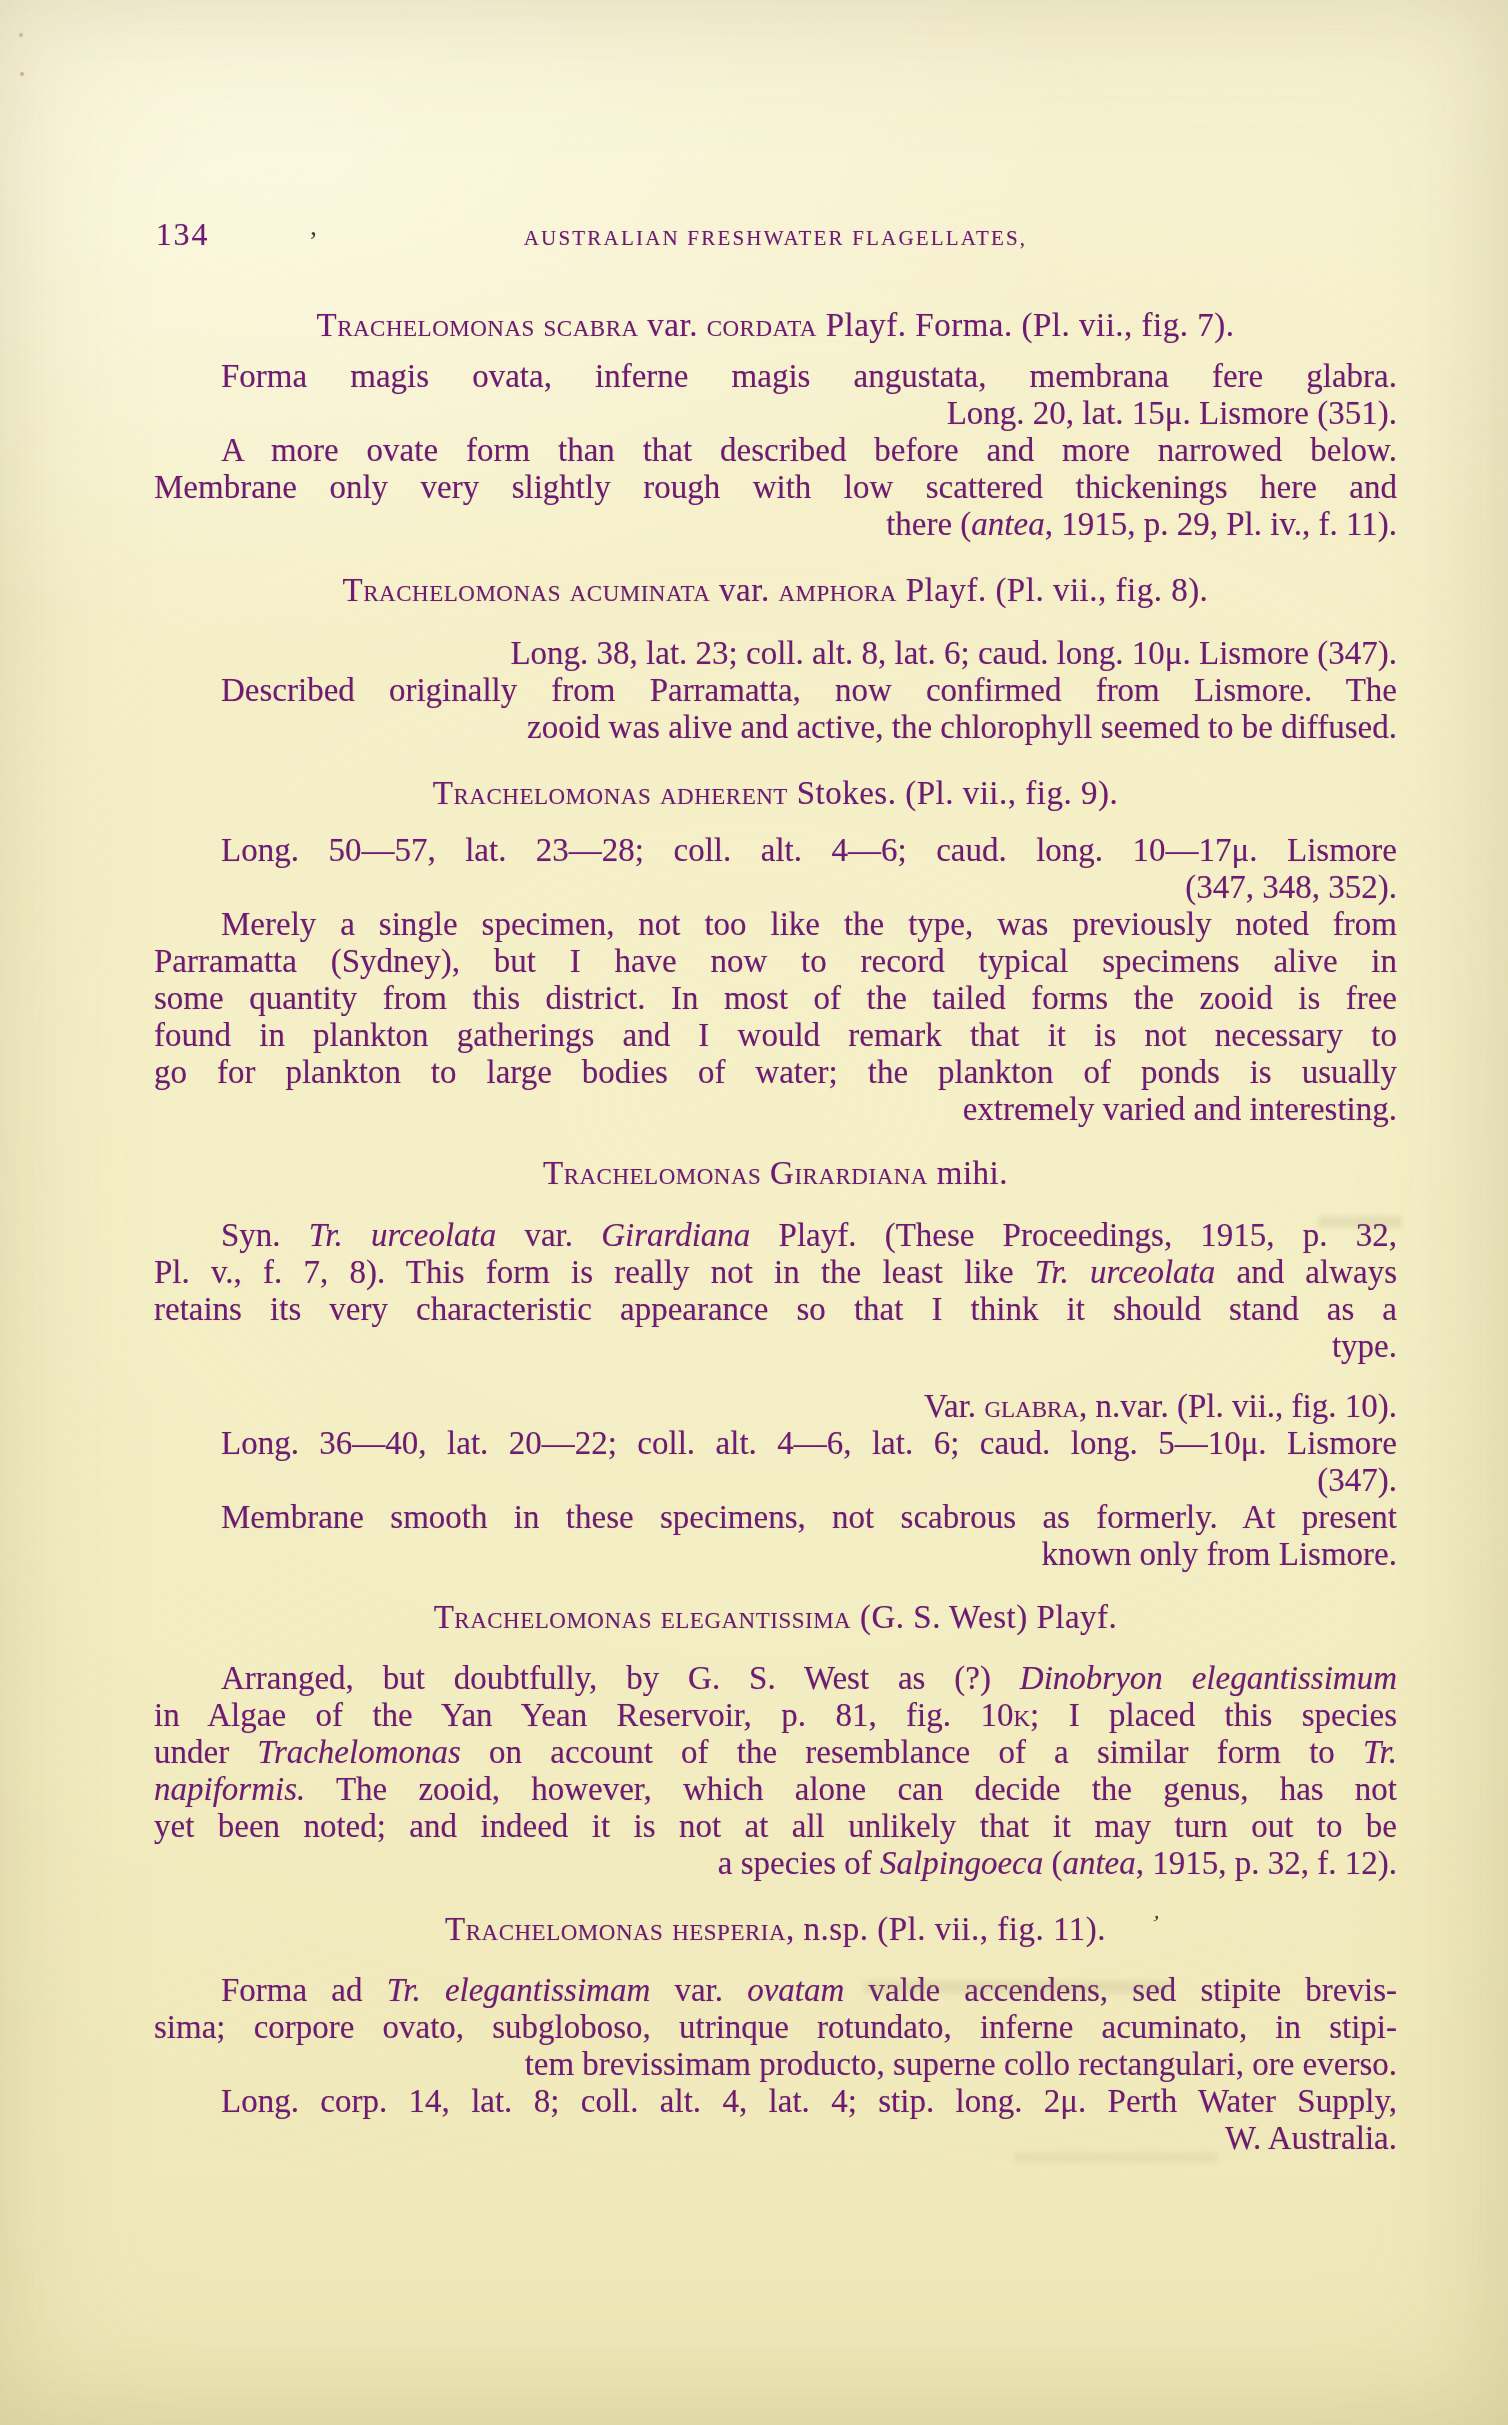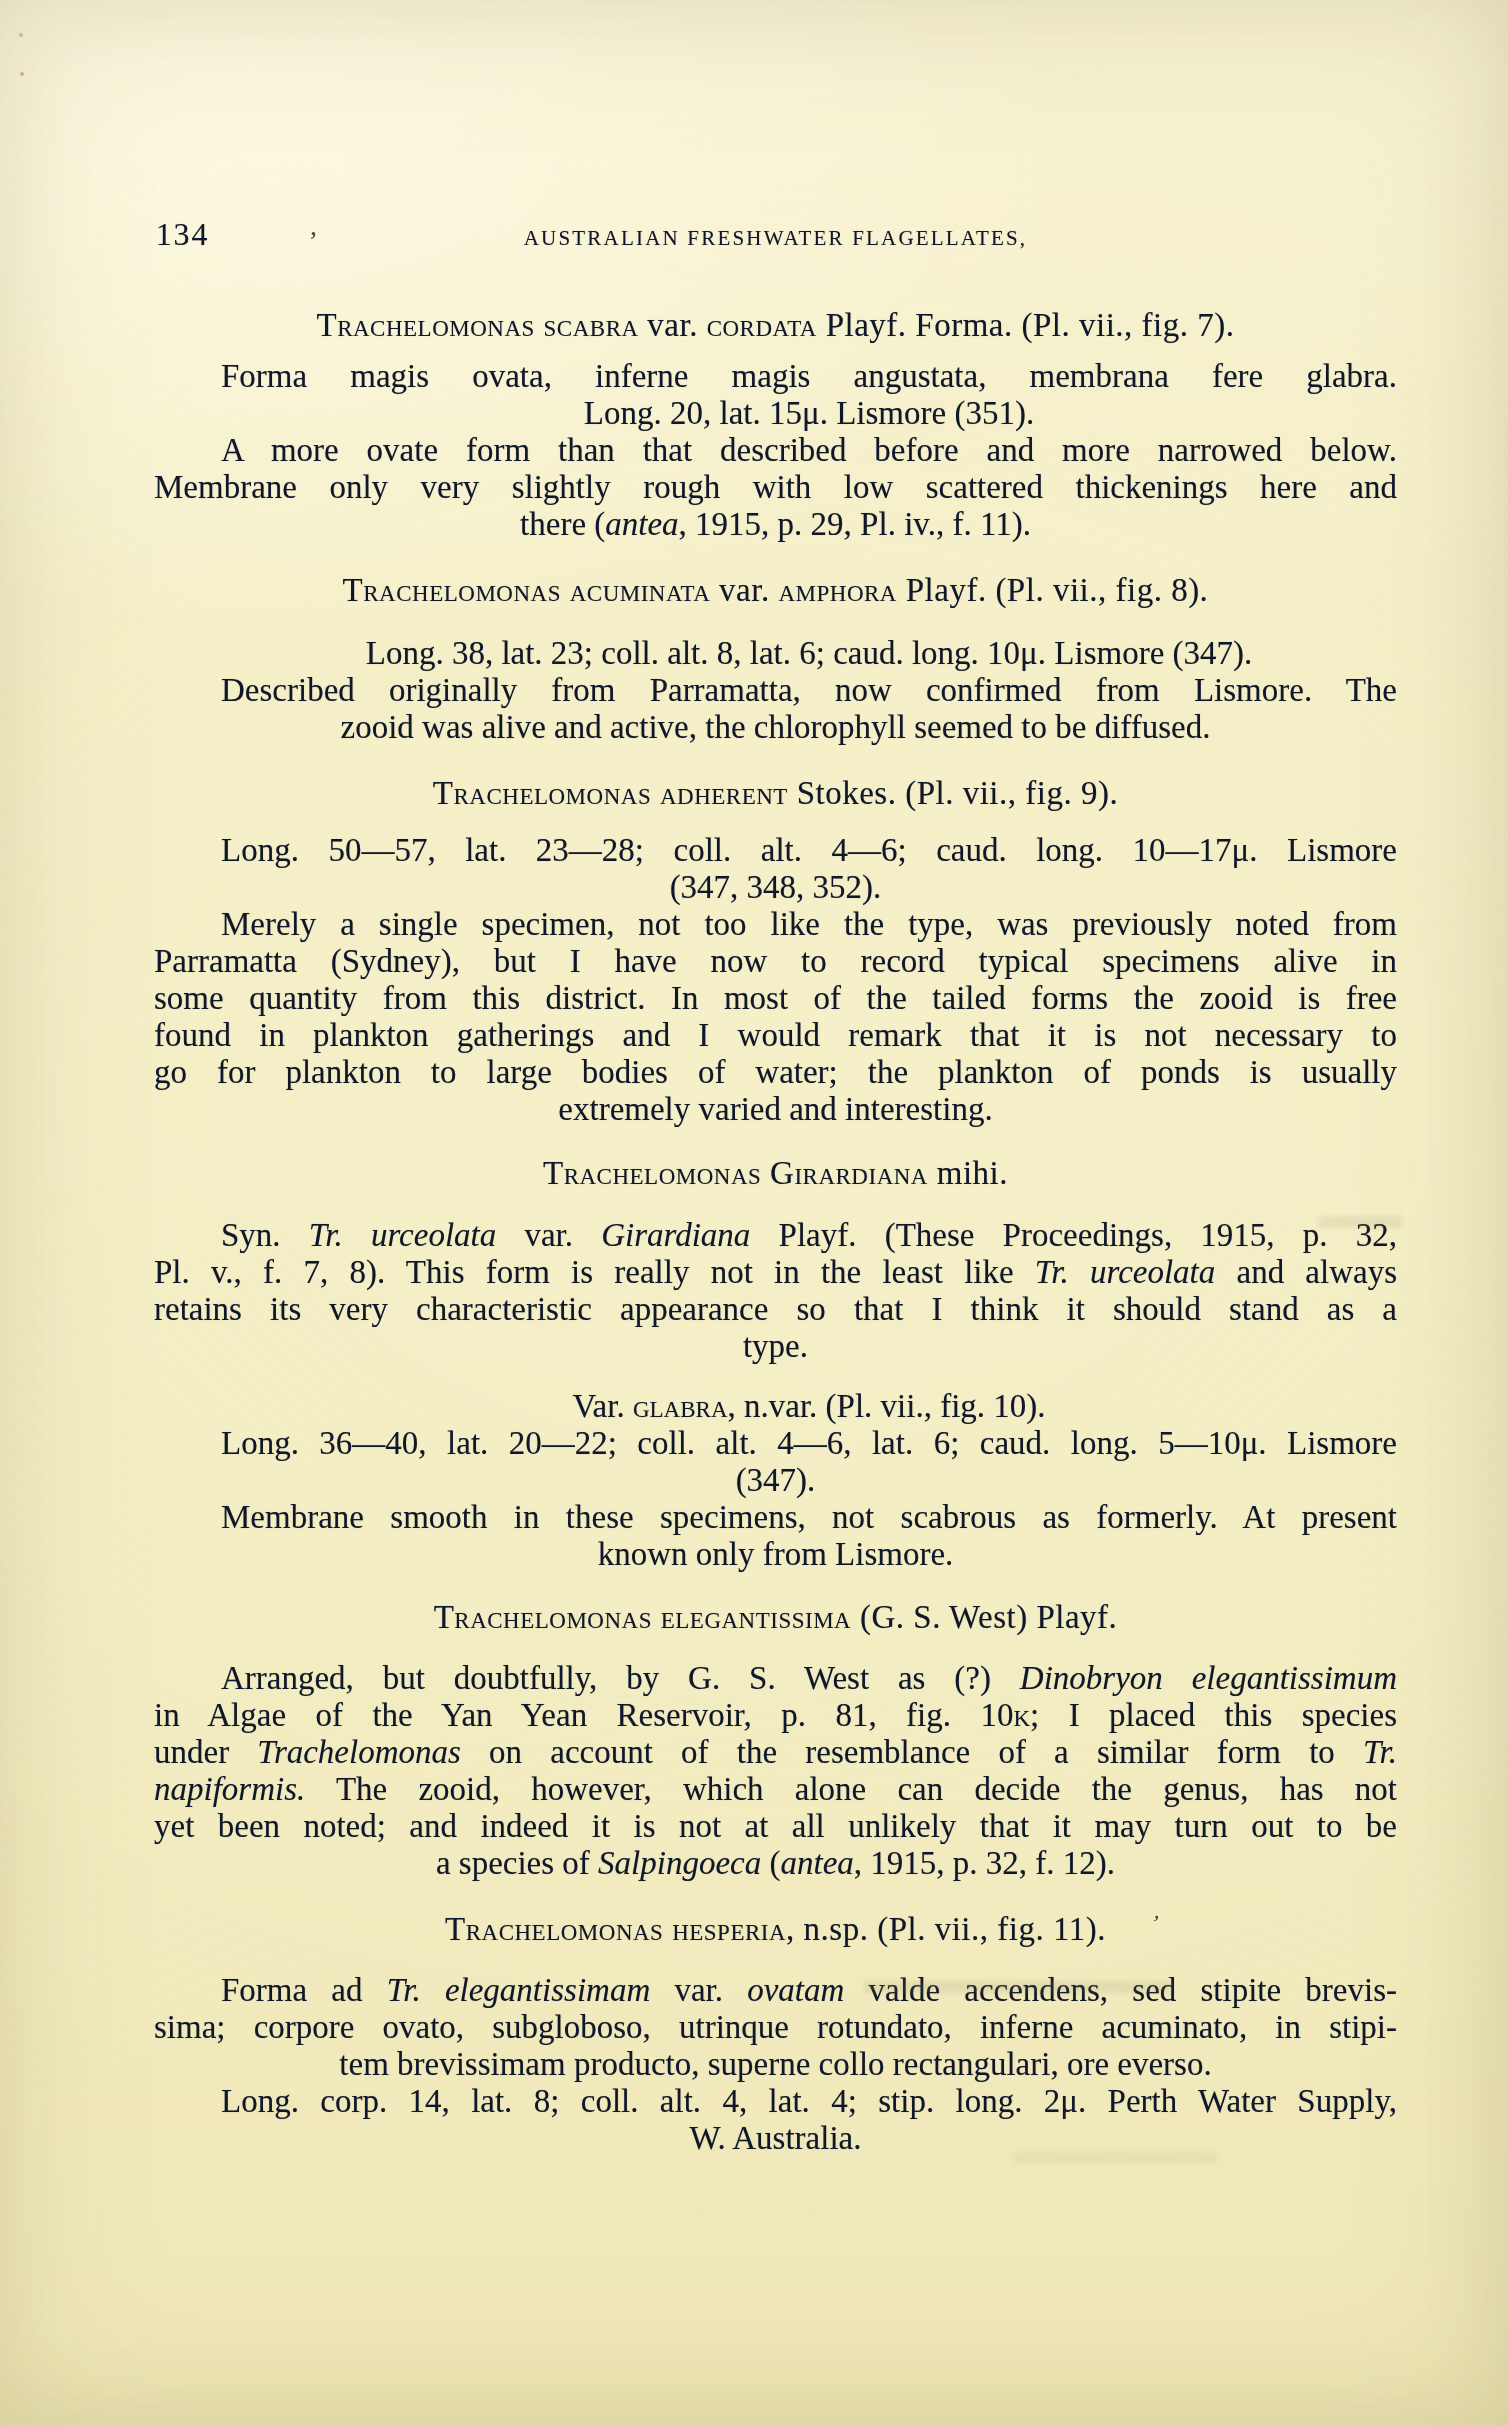--- a/index.html
+++ b/index.html
@@ -8,29 +8,29 @@
     background:
       radial-gradient(1322px 793px at 18% 6%, rgba(255,253,235,.6), rgba(255,253,235,0) 62%),
       radial-gradient(1939px 1410px at 50% 45%, rgba(250,245,210,.35), rgba(250,245,210,0) 80%),
       linear-gradient(180deg,#f7f2d2 0%,#f4eec6 28%,#f2ecc1 62%,#efe7b7 100%);
   }
   body::after{
     content:"";position:absolute;inset:0;pointer-events:none;
     box-shadow:inset 0 0 167px rgba(125,112,62,.14), inset -12.3px -8.8px 79px rgba(120,105,55,.10);
   }
   .textcol{
-    position:absolute;left:154px;top:0;width:1243px;color:#0f172a;
+    position:absolute;left:154px;top:0;width:1243px;color:#701a75;
     font-family:"Liberation Serif","DejaVu Serif",serif;
     font-size:33px;line-height:37px;
     text-shadow:0 0 0.9px rgba(58,51,41,.38);
   }
   .header{position:relative;margin-top:214px;height:37px;}
   .pagenum{position:absolute;left:1.8px;top:1.8px;font-size:32px;letter-spacing:1.8px;}
   .runtitle{display:block;text-align:center;font-size:21px;letter-spacing:2.2px;padding-top:6.2px;}
-  .ln{height:37px;overflow:hidden;text-align:center;}
+  .ln{height:37px;overflow:hidden;text-align:right;}
   .j{text-align:justify;text-align-last:justify;}
   .ind{text-indent:67px;}
   .hd{text-align-last:center;letter-spacing:0.5px;}
   .sc{font-variant:small-caps;}
   .it{font-style:italic;}
   .h1m{margin:56px 0 14px}
   .h2m{margin:29px 0 25.6px}
   .h3m{margin:29px 0 20px}
   .h4m{margin:27px 0 25.6px}
   .h5m{margin:25.6px 0 24px}

